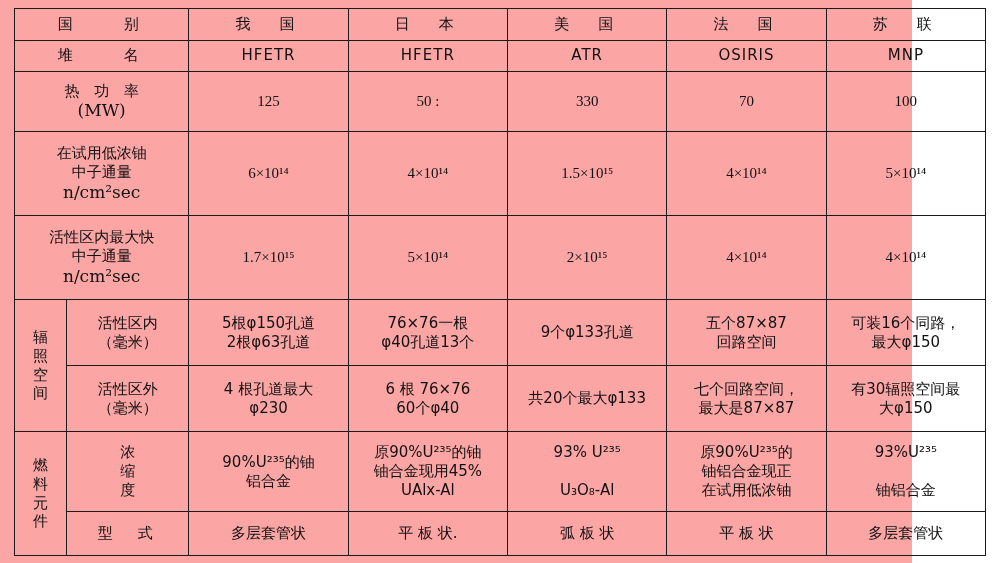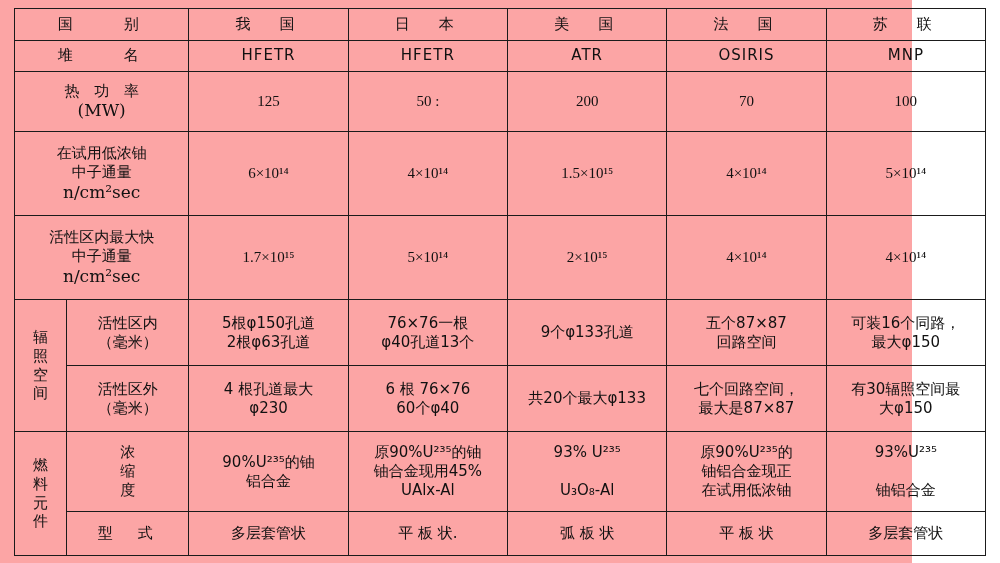--- a/index.html
+++ b/index.html
@@ -116,21 +116,21 @@
         <td class="hdr-name">MNP</td>
       </tr>
 
       <tr>
         <td colspan="2" class="lbl-cn two-line">
           <span class="lbl-sp">热 功 率</span>
           <span class="small-unit">(MW)</span>
         </td>
         <td class="val-latin">125</td>
         <td class="val-latin">50 :</td>
-        <td class="val-latin">200</td>
+        <td class="val-latin">330</td>
         <td class="val-latin">70</td>
         <td class="val-latin">100</td>
       </tr>
 
       <tr style="height:84px;">
         <td colspan="2" class="lbl-cn two-line tight">
           <span>在试用低浓铀</span>
           <span>中子通量</span>
           <span class="small-unit">n/cm²sec</span>
         </td>

